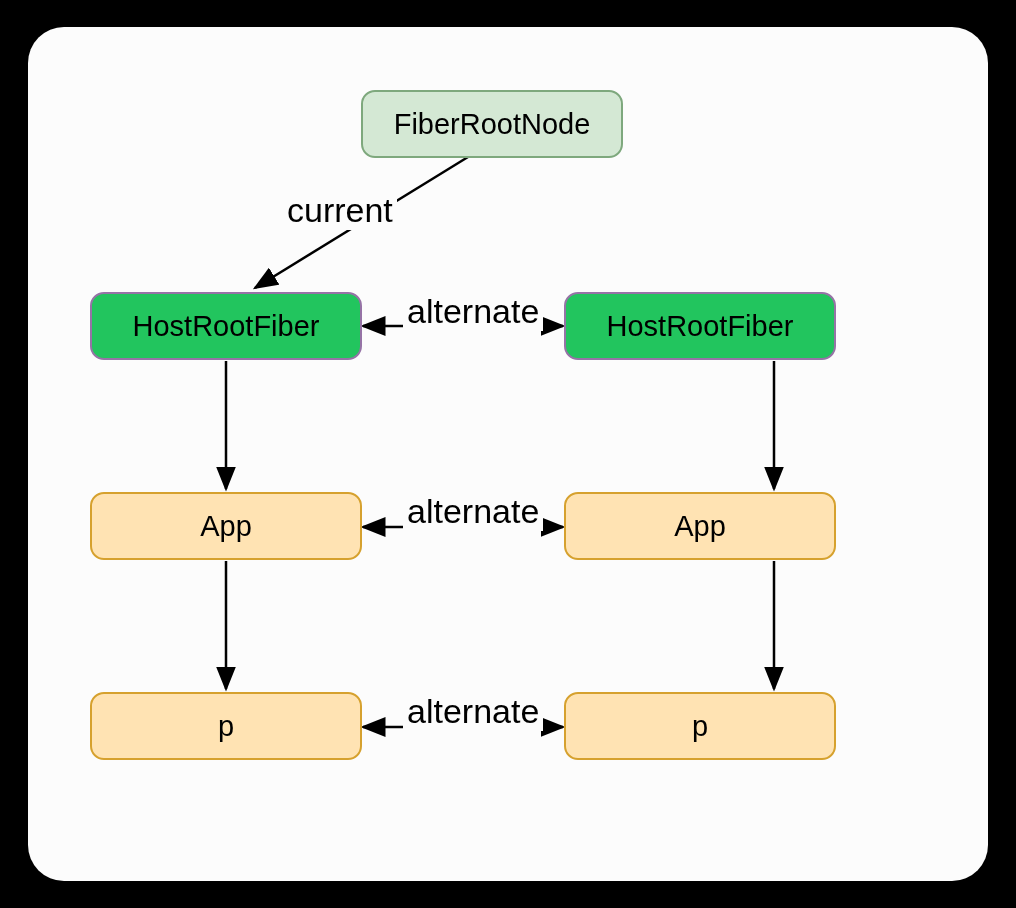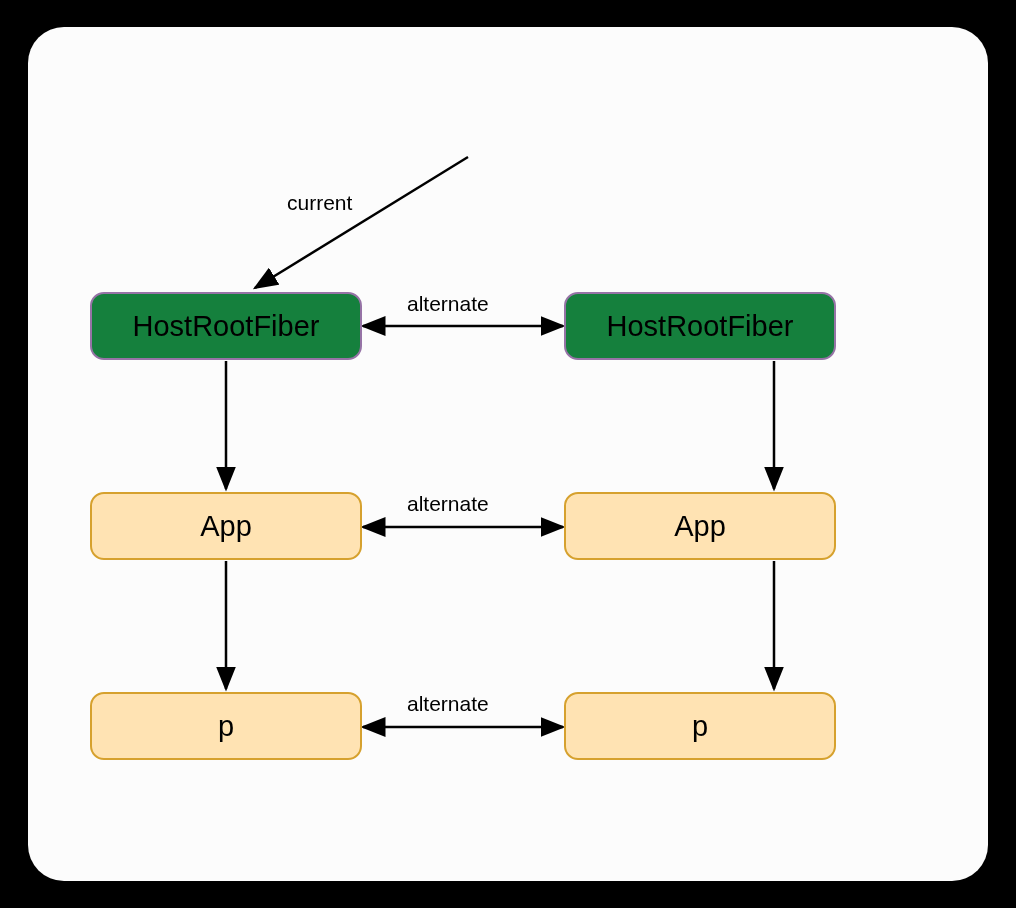--- a/index.html
+++ b/index.html
@@ -31,31 +31,31 @@
       border-radius: 14px;
       font-size: 29px;
       border-width: 2px;
       border-style: solid;
     }
     .node-green {
       background: #d4e8d4;
       border-color: #7ea87d;
     }
     .node-purple {
-      background: #15803d;
+      background: #22c55e;
       border-color: #9673a6;
     }
     .node-orange {
       background: #ffe3b3;
       border-color: #d6a12e;
       text-align: center;
     }
     .edge-label {
       position: absolute;
-      font-size: 21px;
+      font-size: 34px;
       background: #fcfcfc;
       padding: 0 4px;
     }
     svg.arrows {
       position: absolute;
       top: 0;
       left: 0;
       width: 100%;
       height: 100%;
       pointer-events: none;
@@ -86,20 +86,21 @@
 
     <line x1="335" y1="500" x2="535" y2="500" stroke="#000" stroke-width="2.5" marker-start="url(#arrowhead-start)" marker-end="url(#arrowhead)"></line>
 
     <line x1="198" y1="534" x2="198" y2="662" stroke="#000" stroke-width="2.5" marker-end="url(#arrowhead)"></line>
 
     <line x1="746" y1="534" x2="746" y2="662" stroke="#000" stroke-width="2.5" marker-end="url(#arrowhead)"></line>
 
     <line x1="335" y1="700" x2="535" y2="700" stroke="#000" stroke-width="2.5" marker-start="url(#arrowhead-start)" marker-end="url(#arrowhead)"></line>
   </svg>
 
+  <div class="node node-green" style="left:333px; top:63px; width:262px; height:68px;">FiberRootNode</div>
 
   <div class="edge-label" style="left:255px; top:164px;">current</div>
 
   <div class="node node-purple" style="left:62px; top:265px; width:272px; height:68px;">HostRootFiber</div>
 
   <div class="node node-purple" style="left:536px; top:265px; width:272px; height:68px;">HostRootFiber</div>
 
   <div class="edge-label" style="left:375px; top:265px;">alternate</div>
 
   <div class="node node-orange" style="left:62px; top:465px; width:272px; height:68px;">App</div>

